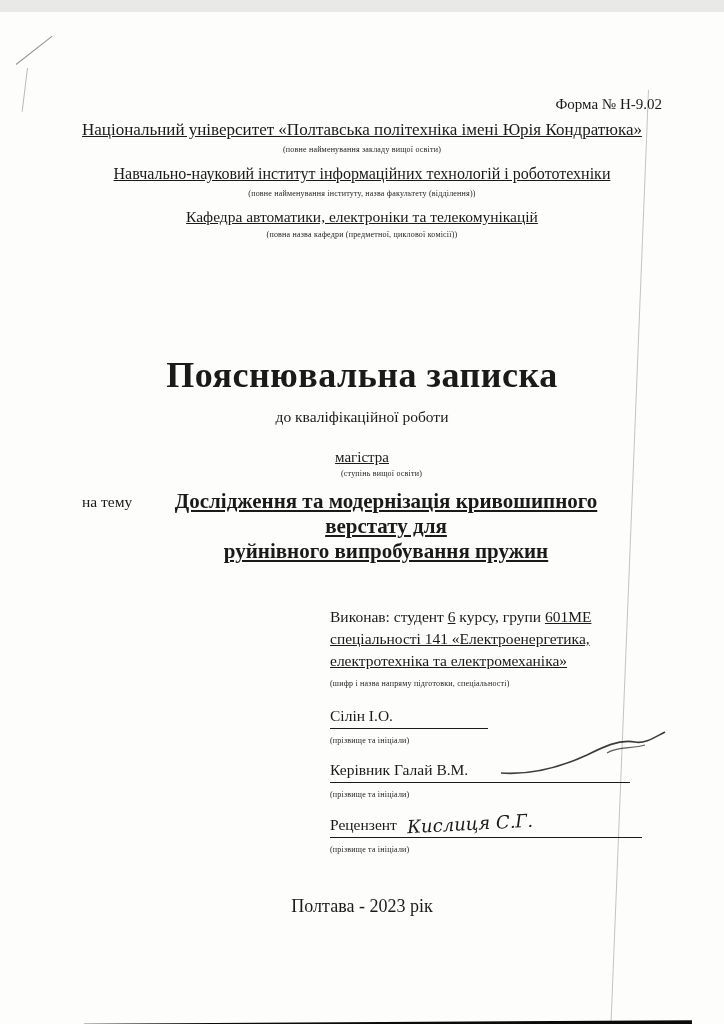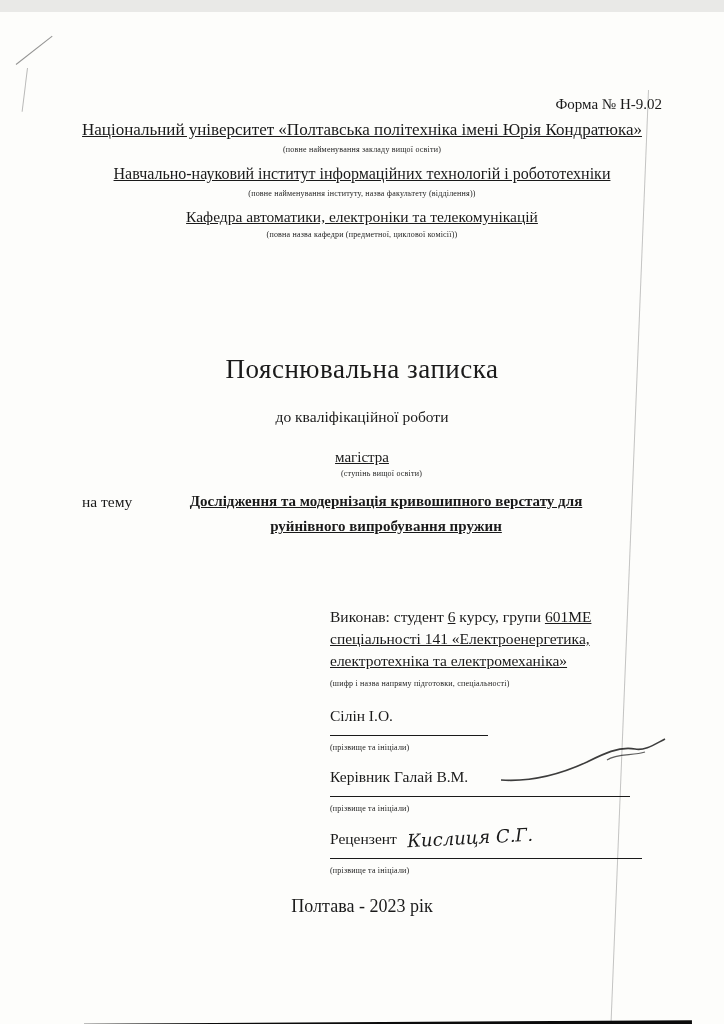--- a/index.html
+++ b/index.html
@@ -22,31 +22,31 @@
   
   .form-no { top: 84px; right: 62px; font-size: 15px; }
   .h-univ { top: 108px; font-size: 17px; }
   .h-univ-cap { top: 133px; }
   .h-inst { top: 153px; font-size: 16px; }
   .h-inst-cap { top: 177px; }
   .h-dept { top: 196px; font-size: 15.5px; }
   .h-dept-cap { top: 218px; }
 
   
-  .main-title { top: 342px; font-size: 27px; font-weight: normal; letter-spacing: 0.5px; }
+  .main-title { top: 342px; font-size: 36px; font-weight: bold; letter-spacing: 0.5px; }
   .subtitle { top: 396px; font-size: 15.5px; }
   .degree { top: 437px; font-size: 15px; }
   .degree-cap { top: 457px; padding-left: 39px; }
   .topic-label { top: 481px; left: 82px; font-size: 15.5px; }
-  .topic { top: 477px; left: 150px; width: 472px; text-align: center; font-weight: bold; font-size: 15px; line-height: 25px; }
+  .topic { top: 477px; left: 150px; width: 472px; text-align: center; font-weight: bold; font-size: 21px; line-height: 25px; }
   .topic div { text-decoration: underline; }
 
   
   .performer { top: 594px; left: 330px; width: 346px; font-size: 15.5px; line-height: 22px; }
-  .sign-row { border-bottom: 1px solid #1a1a1a; margin-top: 7px; padding-bottom: 8px; white-space: nowrap; }
+  .sign-row { border-bottom: 1px solid #1a1a1a; margin-top: 7px; padding-bottom: 1px; white-space: nowrap; }
   .performer .cap { margin-top: 1px; }
   .handwritten {
     font-style: italic;
     font-size: 18px;
     display: inline-block;
     transform: rotate(-3deg);
     margin-left: 6px;
     font-family: "DejaVu Serif", serif;
   }
   .signature-svg { position: absolute; right: -40px; top: -30px; overflow: visible; pointer-events: none; }

